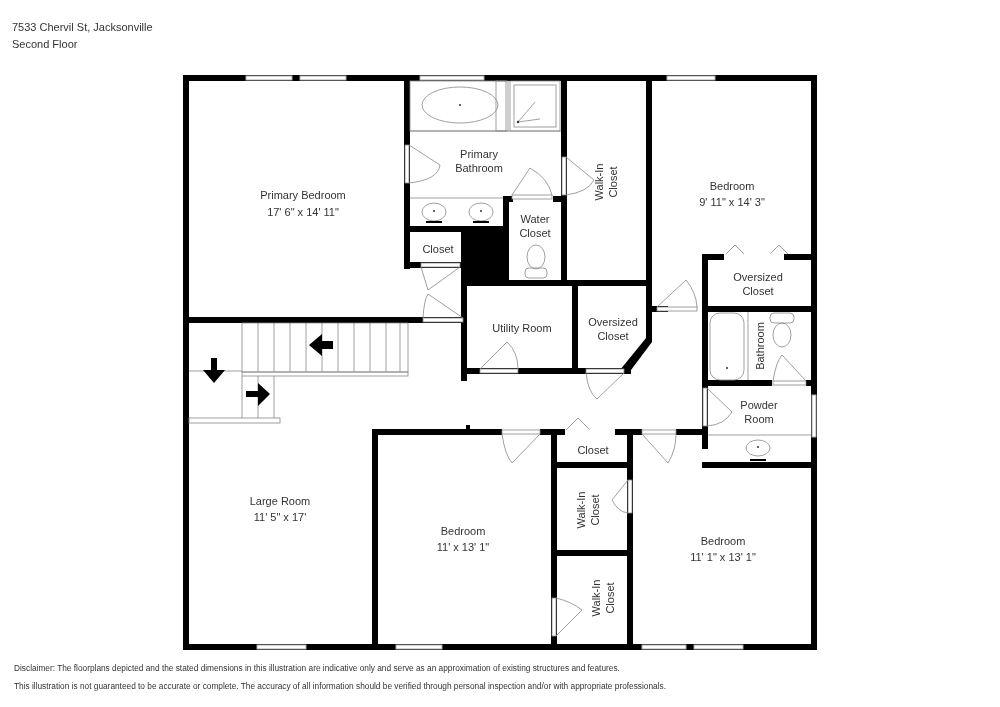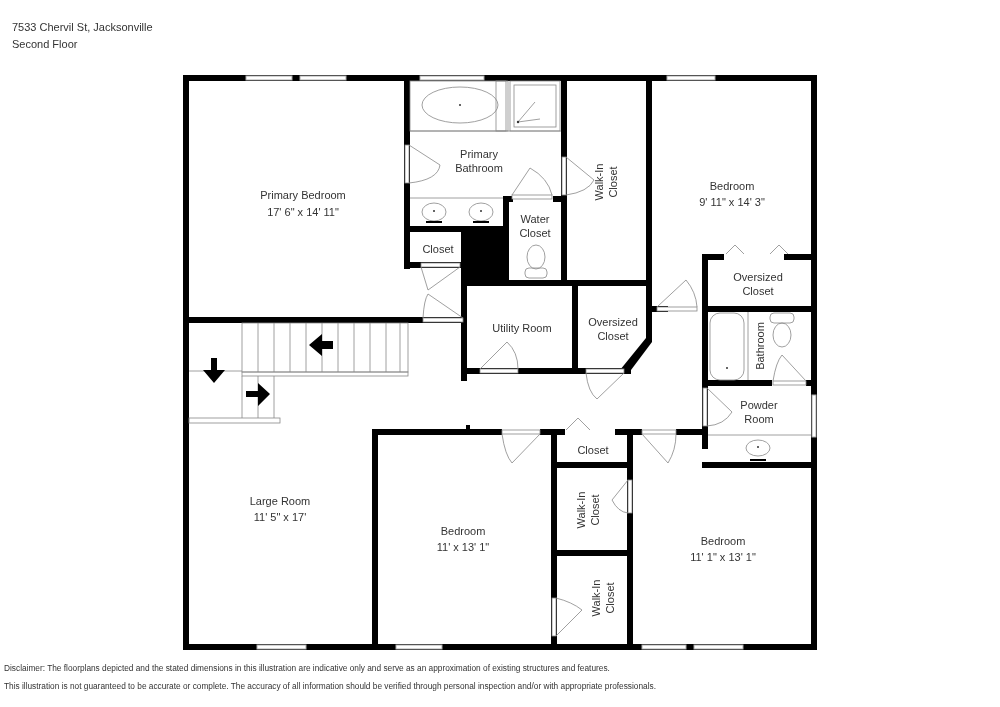--- a/index.html
+++ b/index.html
@@ -1,20 +1,20 @@
 <!DOCTYPE html>
 <html><head>
   <meta charset="utf-8">
   <style>
     html, body { margin: 0; padding: 0; background: #ffffff; }
     body { width: 1000px; height: 707px; position: relative; overflow: hidden; font-family: "Liberation Sans", sans-serif; color: #333; }
     .hdr { position: absolute; left: 12px; font-size: 11px; color: #333; }
     .hdr.l1 { top: 21px; }
     .hdr.l2 { top: 38px; text-align: right; }
-    .disc { position: absolute; left: 4px; font-size: 8.3px; color: #333; }
+    .disc { position: absolute; left: 14px; font-size: 8.3px; color: #333; }
     .disc.l1 { top: 663px; }
     .disc.l2 { top: 681px; }
     svg { position: absolute; left: 0; top: 0; }
     .lbl { font-family: "Liberation Sans", sans-serif; font-size: 11px; fill: #333; }
     .wall { fill: #000; }
     .win { fill: #fff; stroke: #aaa; stroke-width: 1; }
     .thin { fill: none; stroke: #888; stroke-width: 0.8; }
     .door { fill: #fff; stroke: #888; stroke-width: 0.8; }
   </style>
 </head>

